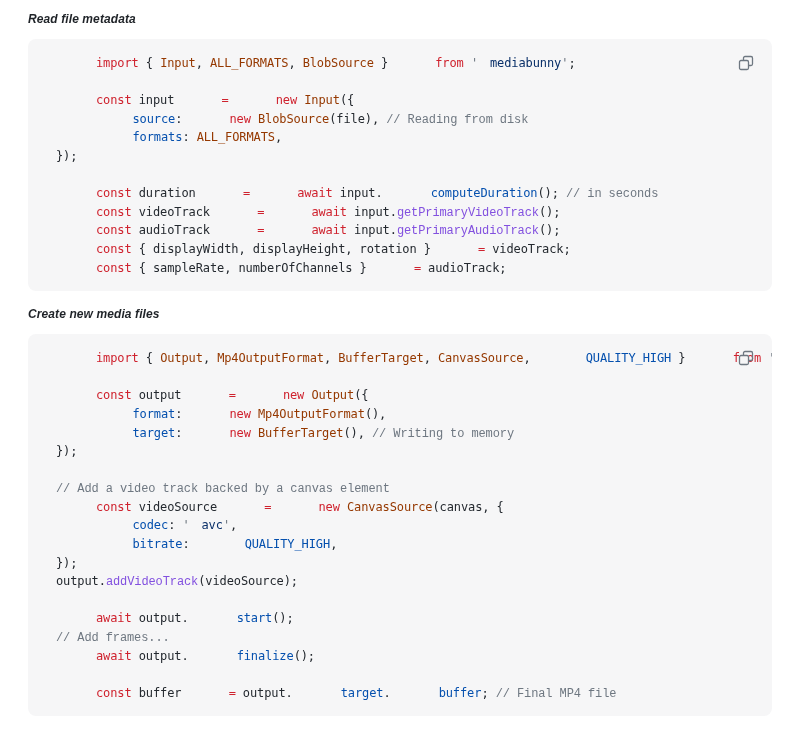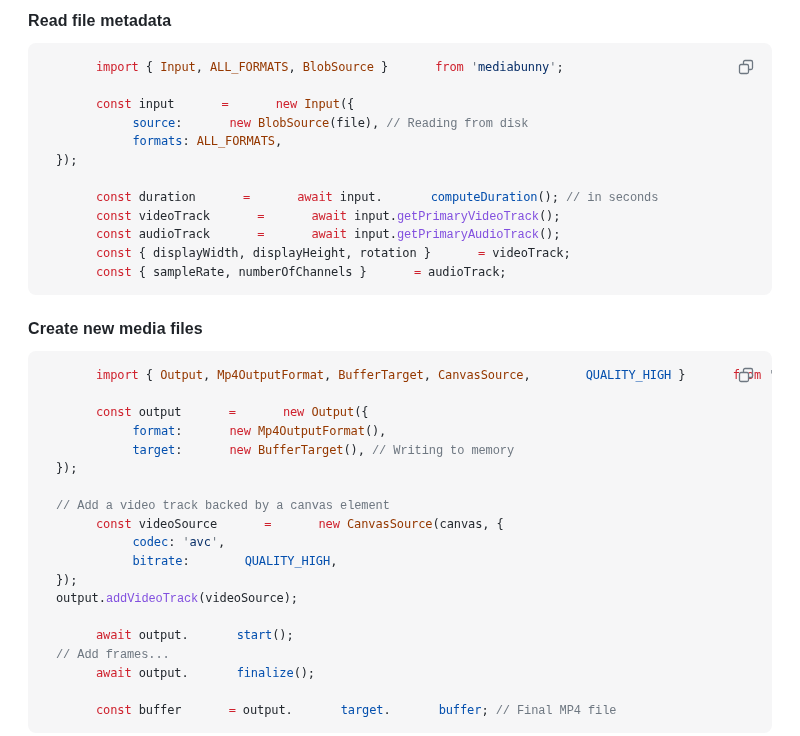--- a/index.html
+++ b/index.html
@@ -9,28 +9,29 @@
     background: var(--page_bg, #ffffff);
     width: 800px;
     font-family: "Liberation Sans", sans-serif;
   }
   .page {
     width: 800px;
     min-height: 736px;
     padding: 2px 28px 8px 28px;
   }
   .section-heading {
-    font-size: 16px;
+    font-size: 12px;
     font-weight: 700;
     color: var(--heading, #1f2328);
     margin: 10px 0 0 0;
     letter-spacing: 0.1px;
+    font-style: italic;
   }
   .section + .section .section-heading {
-    margin-top: 25px;
+    margin-top: 16px;
   }
   .code-block {
     position: relative;
     margin-top: 13px;
     background: var(--code_bg, #f6f6f7);
     border-radius: 8px;
     padding: 15px 14px 14px 28px;
     overflow: hidden;
   }
   .code-lines {
@@ -39,21 +40,21 @@
     line-height: 18.6px;
     letter-spacing: -0.1px;
     white-space: pre;
     color: var(--plain, #24292f);
   }
   .code-line { height: 18.6px; }
   .tok-k { color: var(--keyword, #cf222e); margin-left: 40px; }
   .tok-v { color: var(--entity_brown, #953800); }
   .tok-b { color: var(--constant_blue, #0550ae); margin-left: 48px; }
   .tok-p { color: var(--function_purple, #8250df); font-family: Liberation Mono, monospace; }
-  .tok-s { color: var(--string_navy, #0a3069); }
+  .tok-s { color: var(--string_navy, #0a3069); margin-left: 12px; }
   .tok-q { color: var(--quote_gray, #6a737d); }
   .tok-c { color: var(--comment, #6e7781); font-family: Liberation Mono, monospace; }
   .tok-d { color: var(--plain, #24292f); }
   .copy-btn {
     position: absolute;
     top: 11px;
     right: 13px;
     width: 26px;
     height: 26px;
     border: none;

